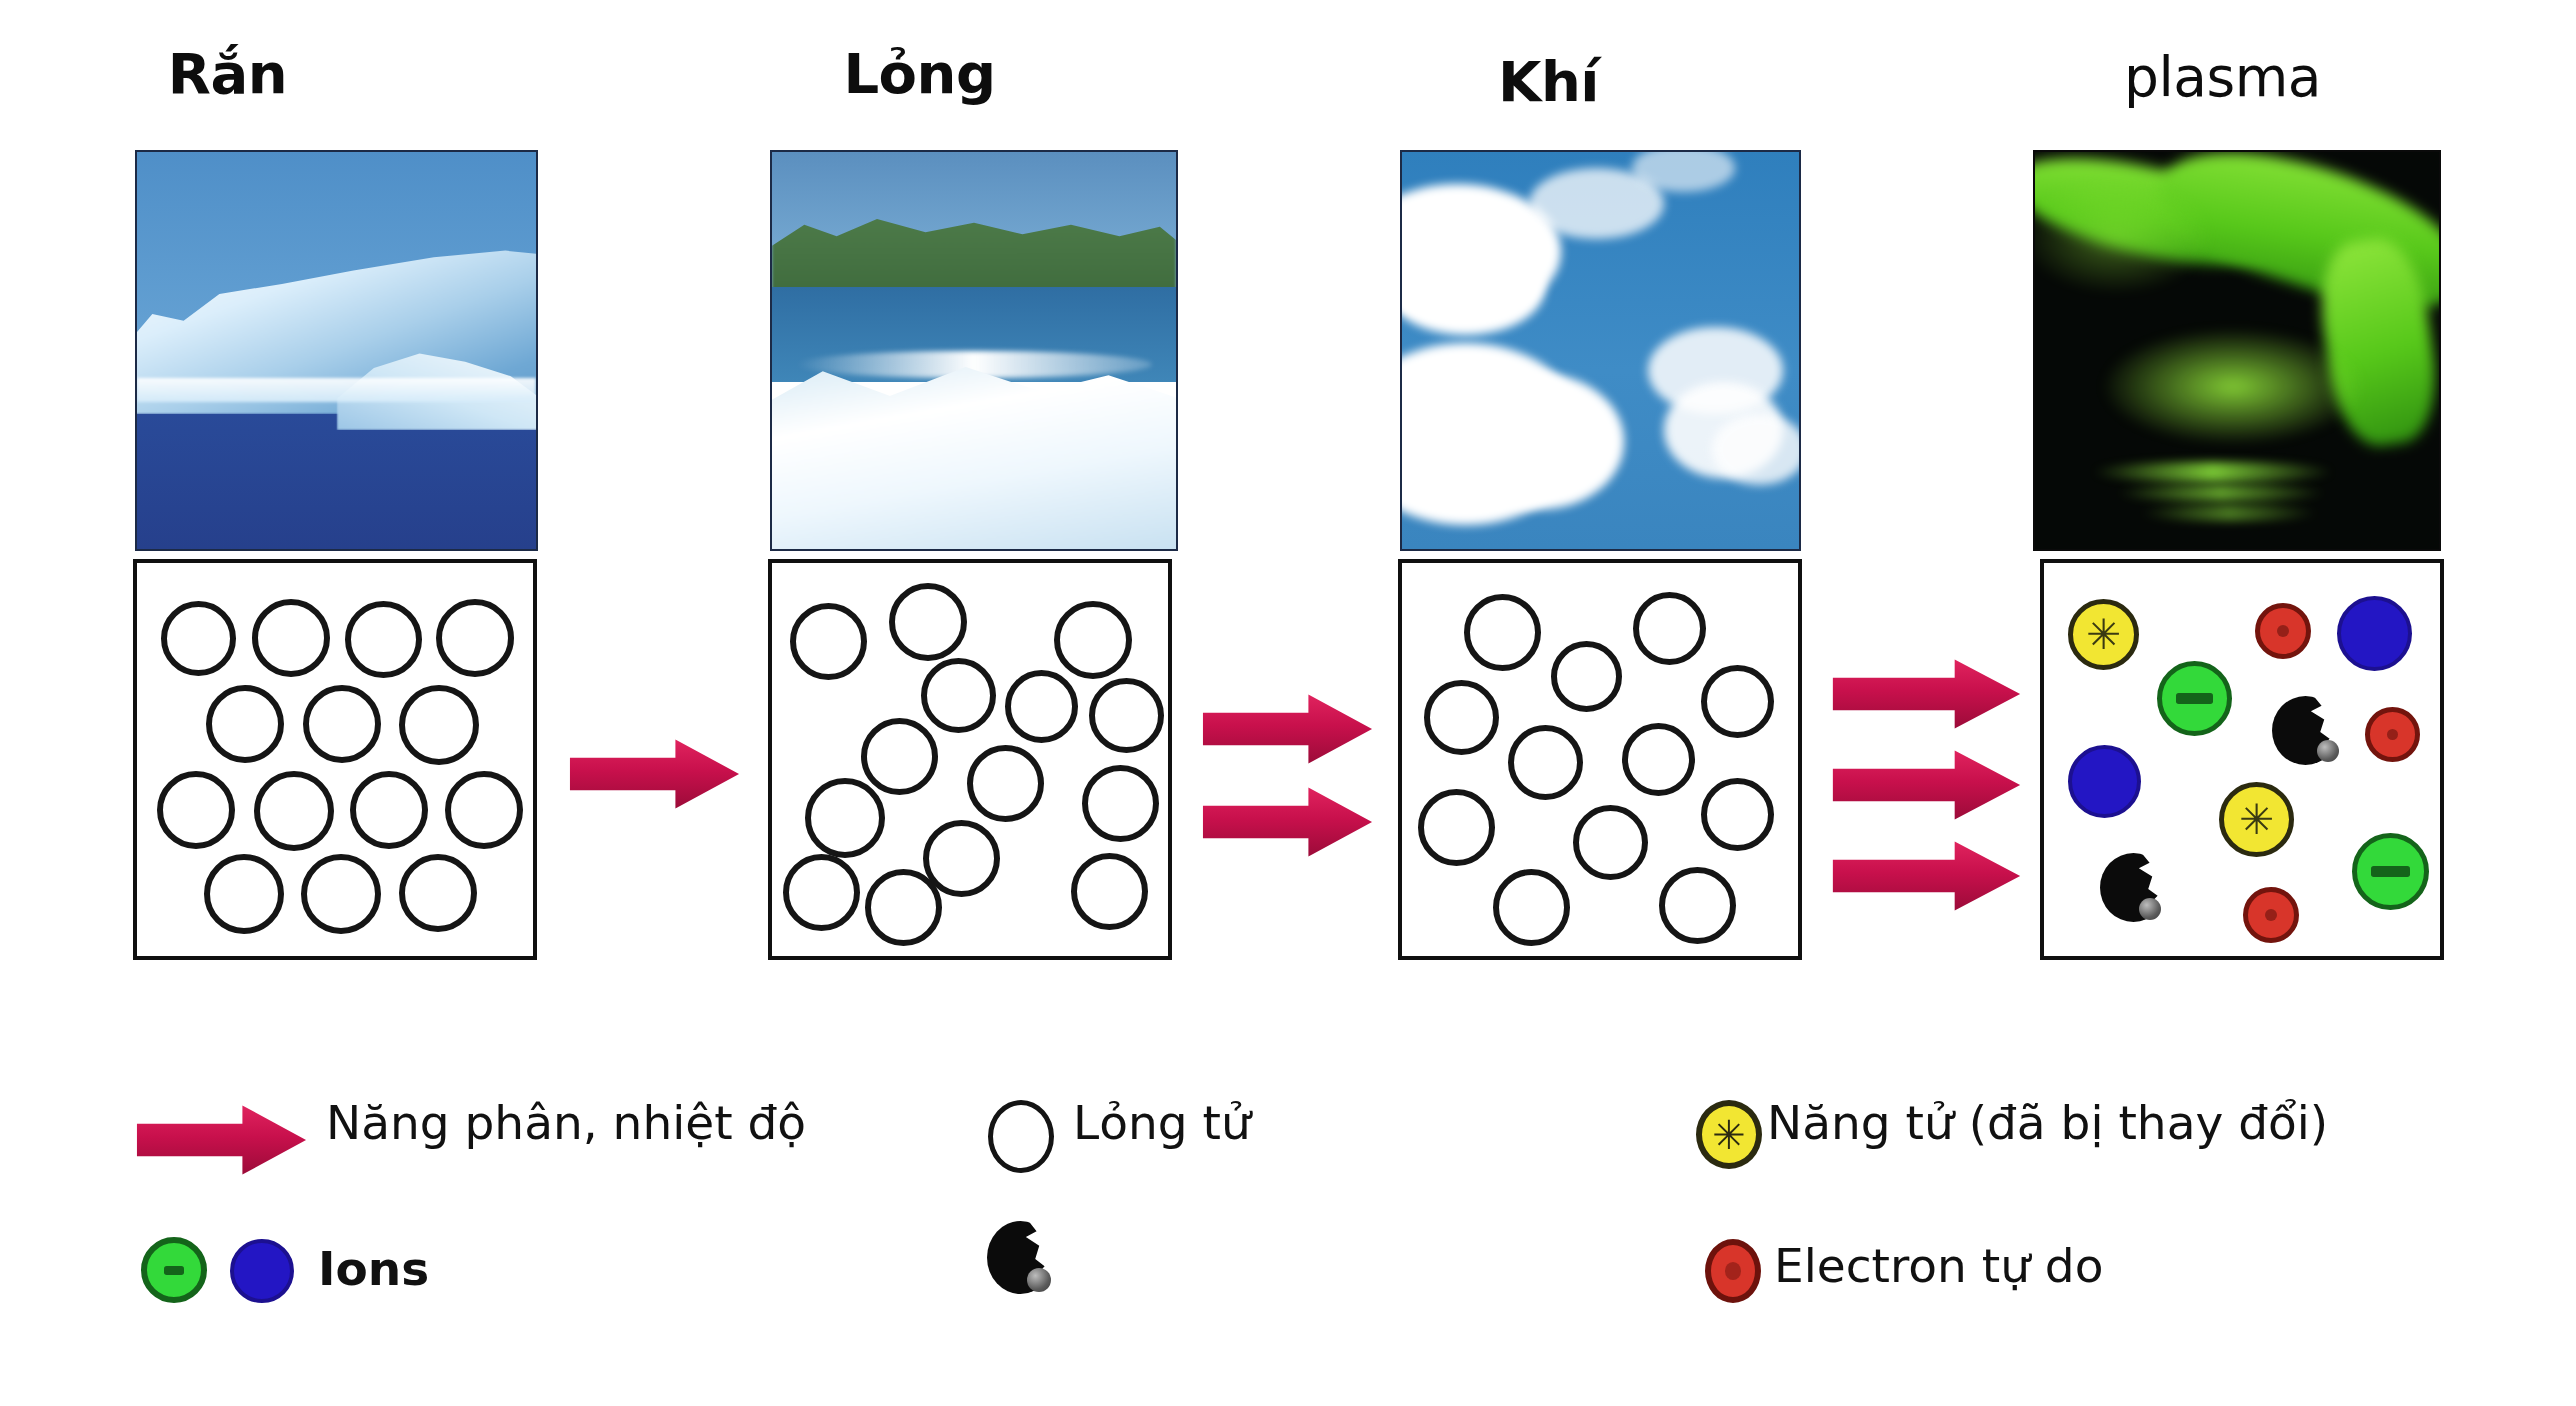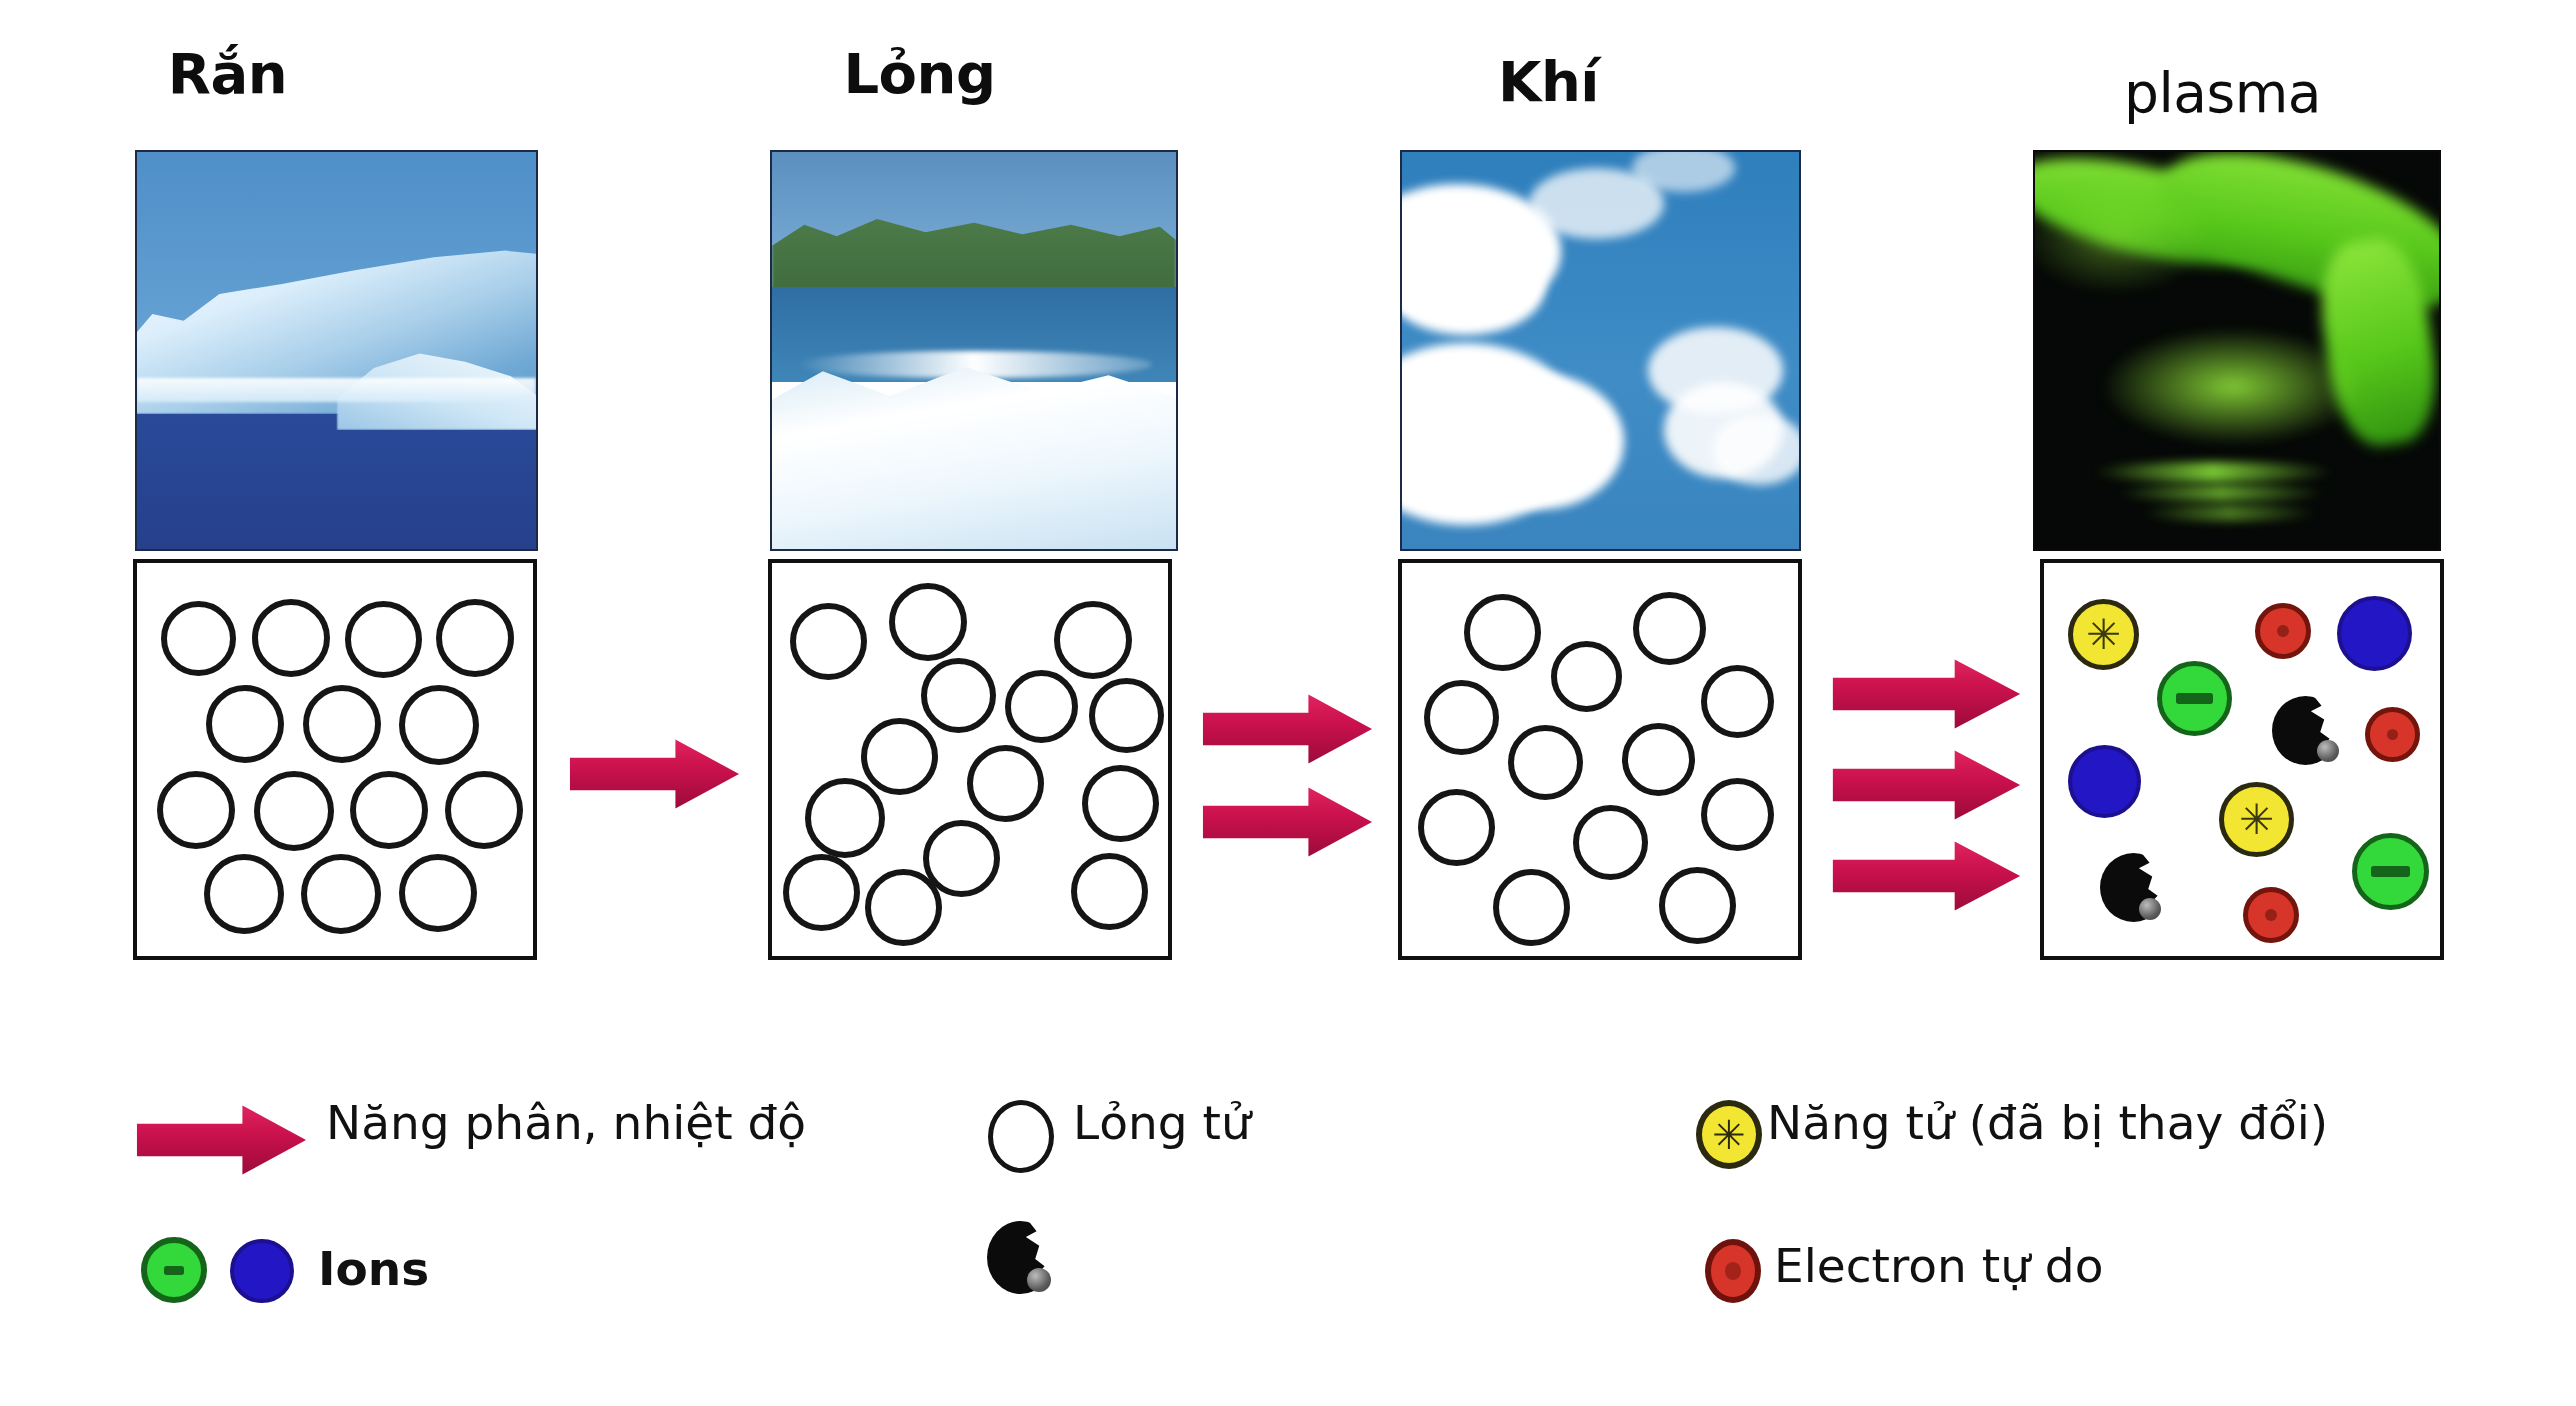--- a/index.html
+++ b/index.html
@@ -23,21 +23,21 @@
   .title {
     position: absolute;
     text-align: center;
     font-size: 56px;
     line-height: 1;
     color: #0d0d0d;
     letter-spacing: -0.5px;
     white-space: nowrap;
   }
   .title.bold { font-weight: 700; }
-  .title.plain { font-weight: 400; font-size: 55px; margin-top: 16px; }
+  .title.plain { font-weight: 400; font-size: 55px; }
 
   
   .photo {
     position: absolute;
     overflow: hidden;
     border: 2.7px solid #1c2a46;
     box-sizing: border-box;
   }
   .photo-inner { position: absolute; inset: 0; }
 

